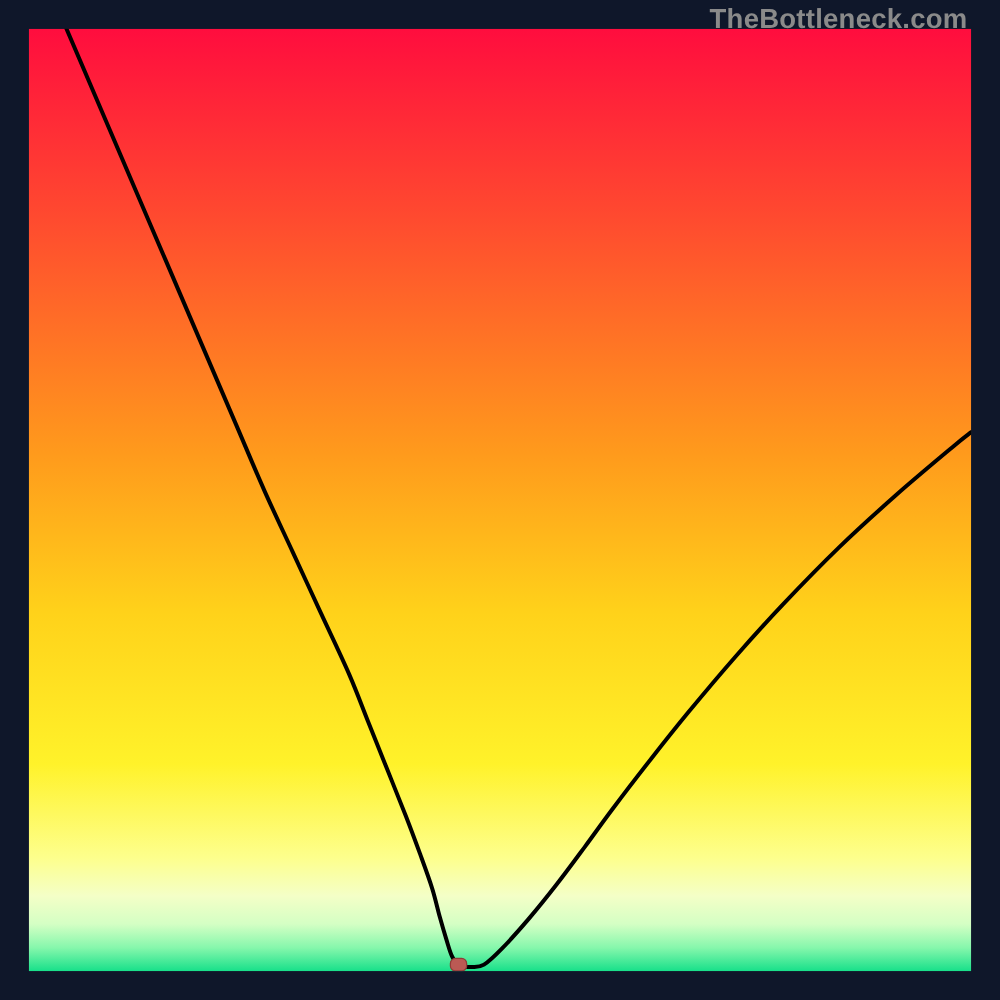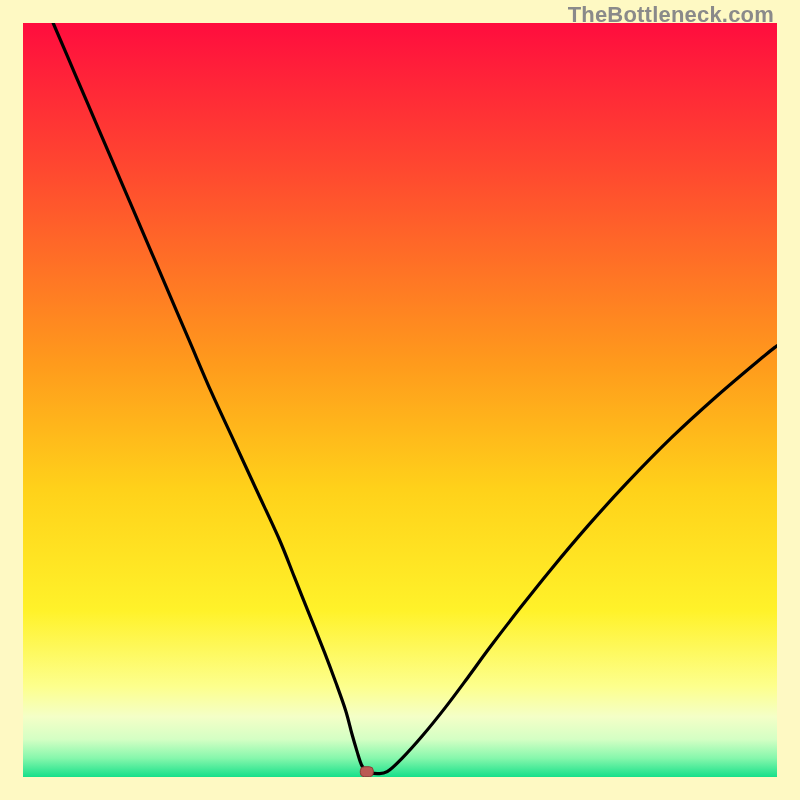--- a/index.html
+++ b/index.html
@@ -9,21 +9,21 @@
     height: 800px;
     background: #000;
     overflow: hidden;
   }
   .frame {
     position: absolute;
     left: 0;
     top: 0;
     width: 800px;
     height: 800px;
-    background: #fef9c3;
+    background: #0f172a;
   }
   .plot {
     position: absolute;
     left: 23px;
     top: 23px;
     width: 754px;
     height: 754px;
   }
   .watermark {
     position: absolute;

